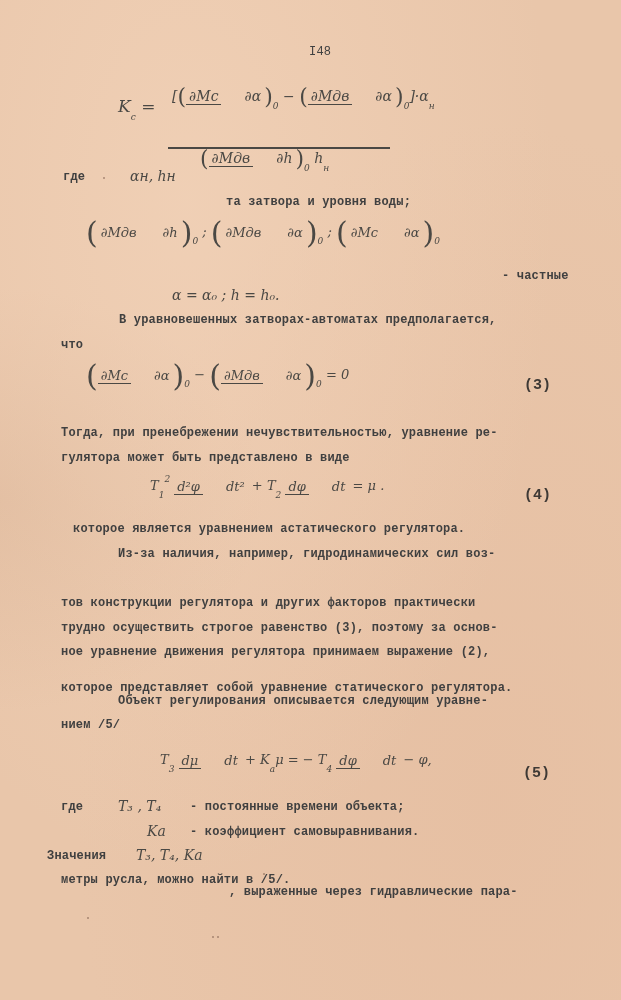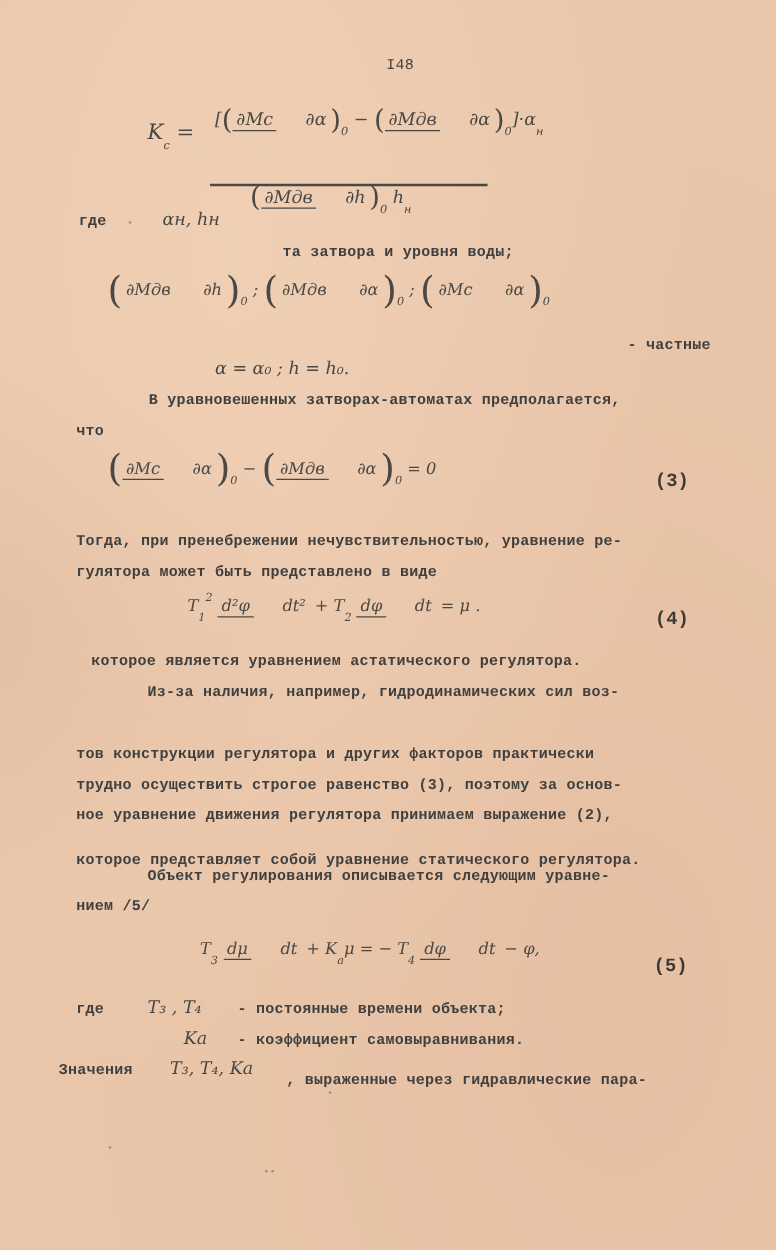--- a/index.html
+++ b/index.html
@@ -148,20 +148,21 @@
   <div class="eqno" style="left:523px; top:765px;">(5)</div>
 
   <div class="t" style="left:61px; top:800px;">где</div>
   <div class="hw" style="left:118px; top:798px; font-size:14px;">T₃ , T₄</div>
   <div class="t" style="left:190px; top:800px;">- постоянные времени объекта;</div>
   <div class="hw" style="left:147px; top:823px; font-size:14px;">Kа</div>
   <div class="t" style="left:190px; top:825px;">- коэффициент самовыравнивания.</div>
 
   <div class="t" style="left:47px; top:849px;">Значения</div>
   <div class="hw" style="left:136px; top:847px; font-size:14px;">T₃, T₄, Kа</div>
-  <div class="t" style="left:229px; top:857px;text-align:center;">, выраженные через гидравлические пара-</div>
+  <div class="t" style="left:229px; top:885px;text-align:center;">, выраженные через гидравлические пара-</div>
+  <div class="t" style="left:61px; top:873px;">метры русла, можно найти в /5/.</div>
 
   <div class="speck" style="left:212px;top:936px;"></div>
   <div class="speck" style="left:217px;top:936px;"></div>
   <div class="speck" style="left:263px;top:873px;"></div>
   <div class="speck" style="left:87px;top:917px;"></div>
   <div class="speck" style="left:103px;top:177px;"></div>
 </div>
 
 </body></html>

